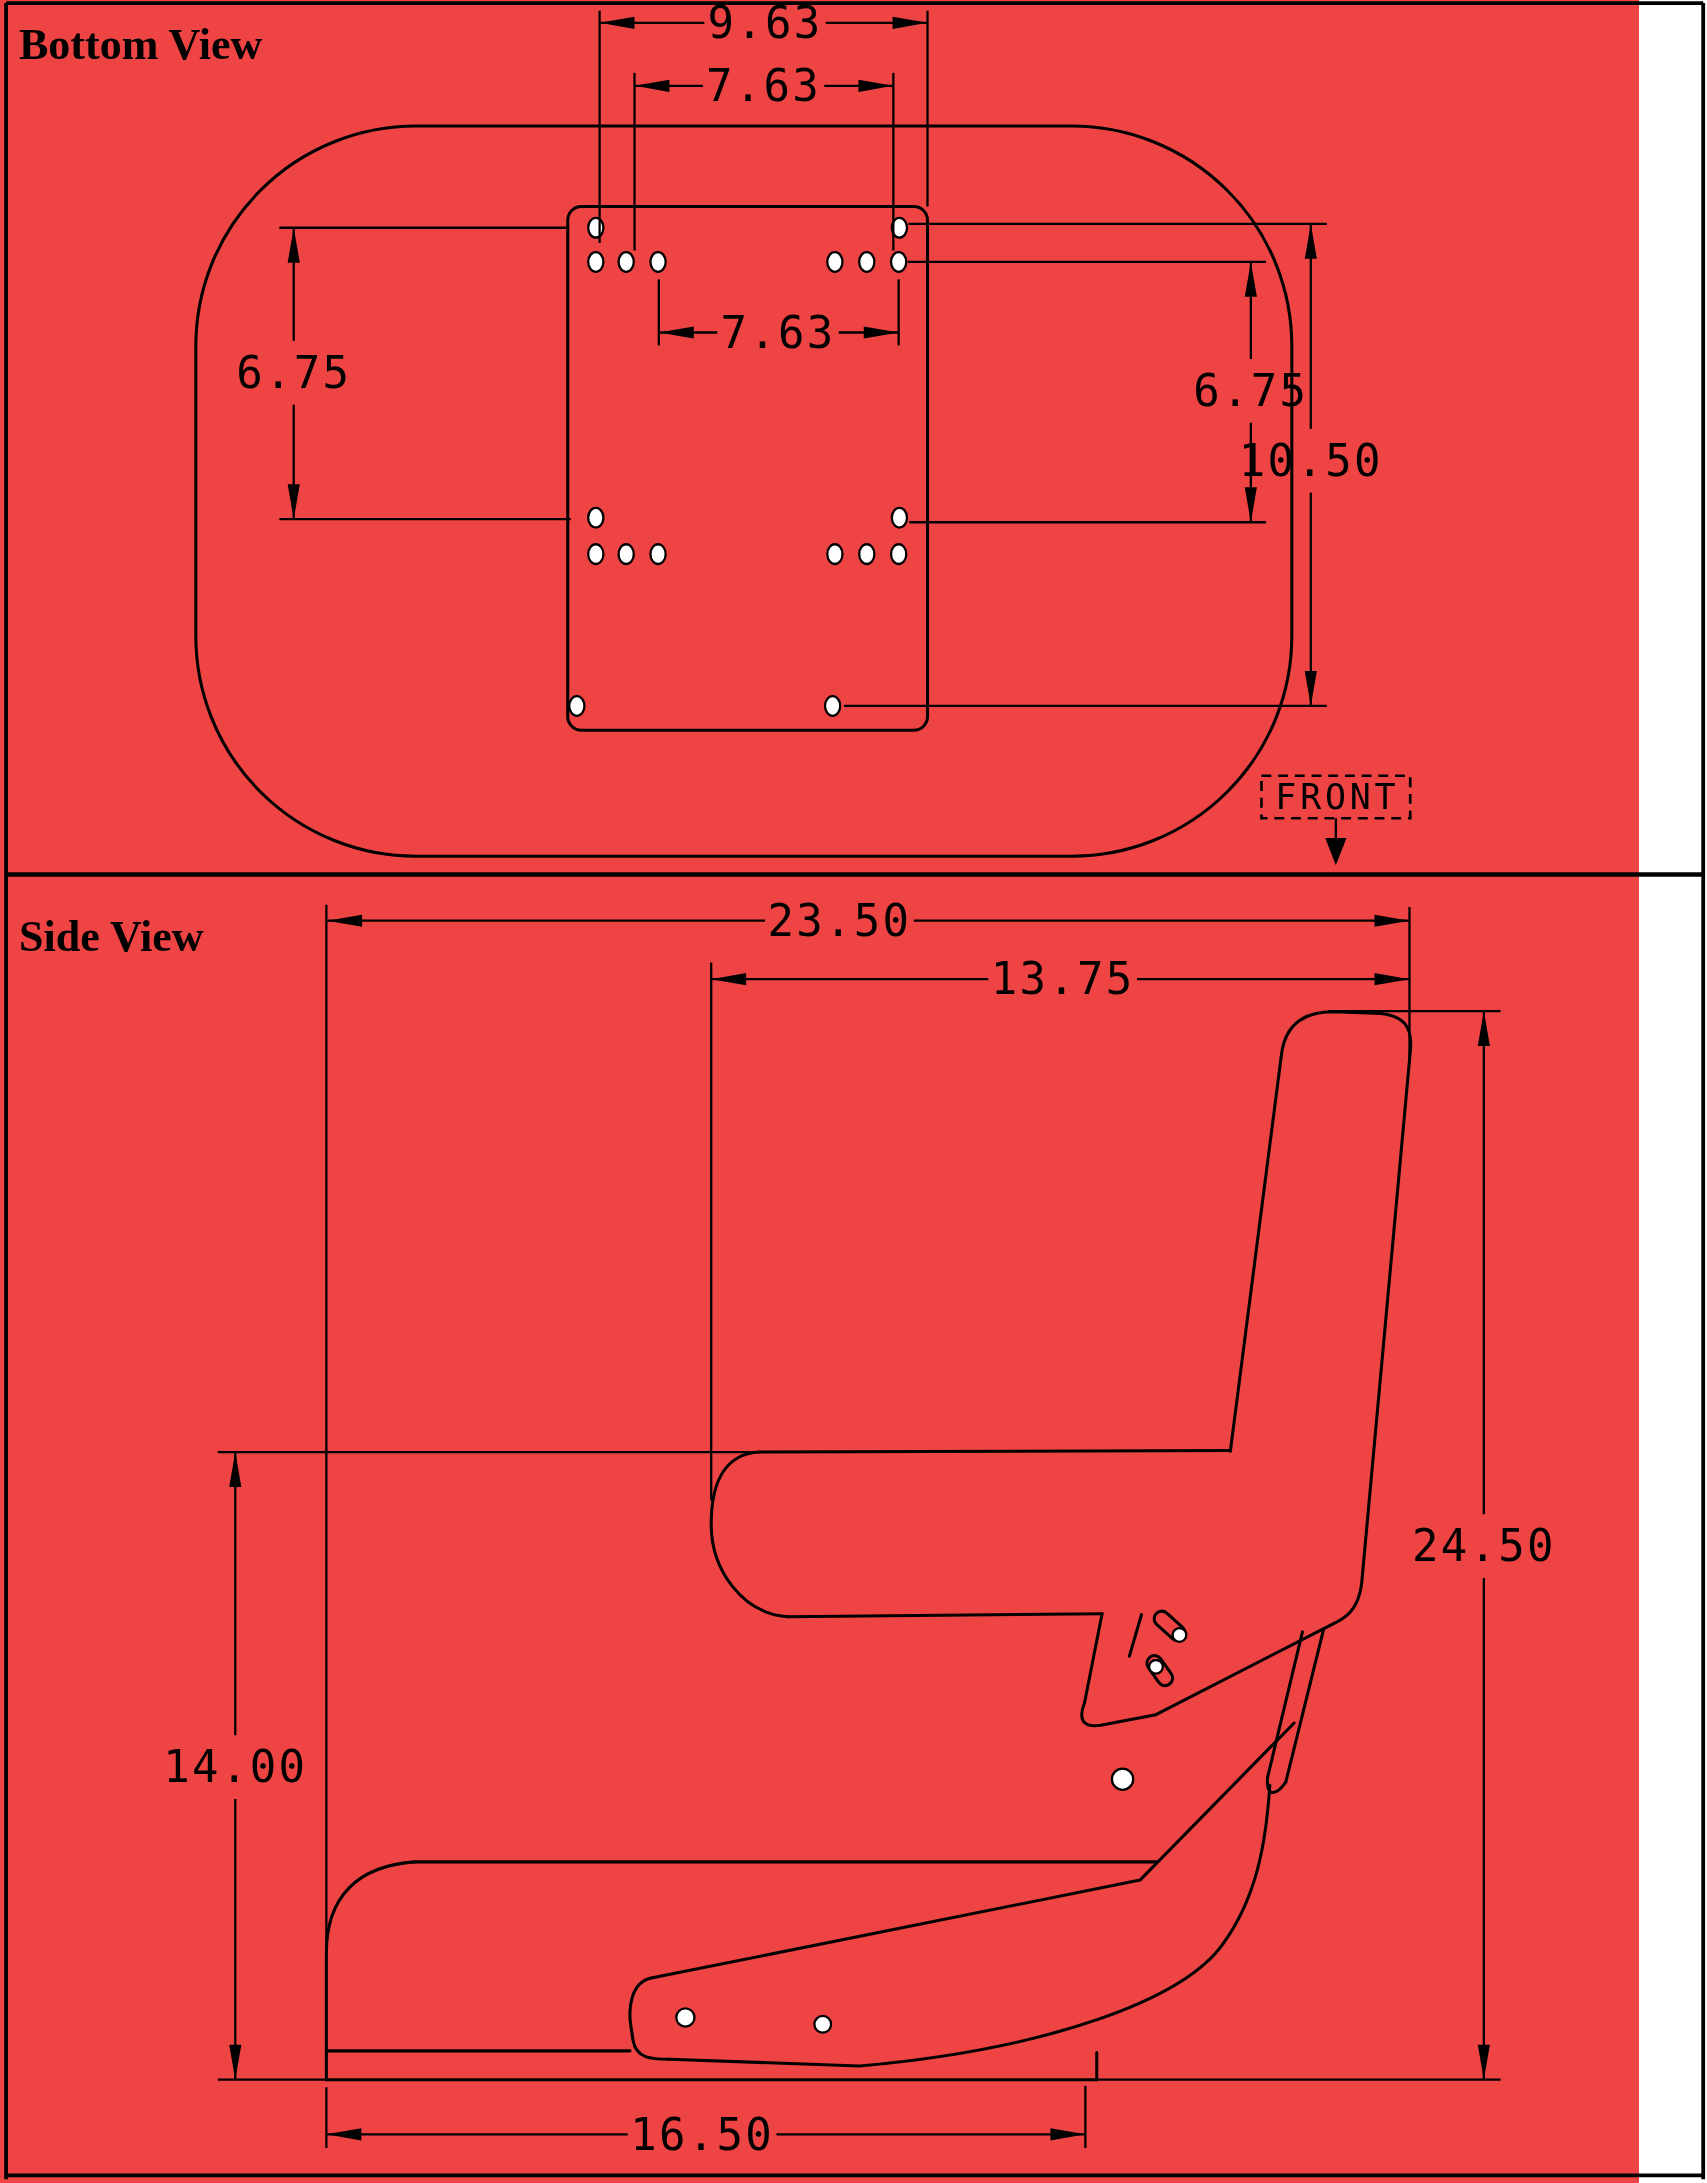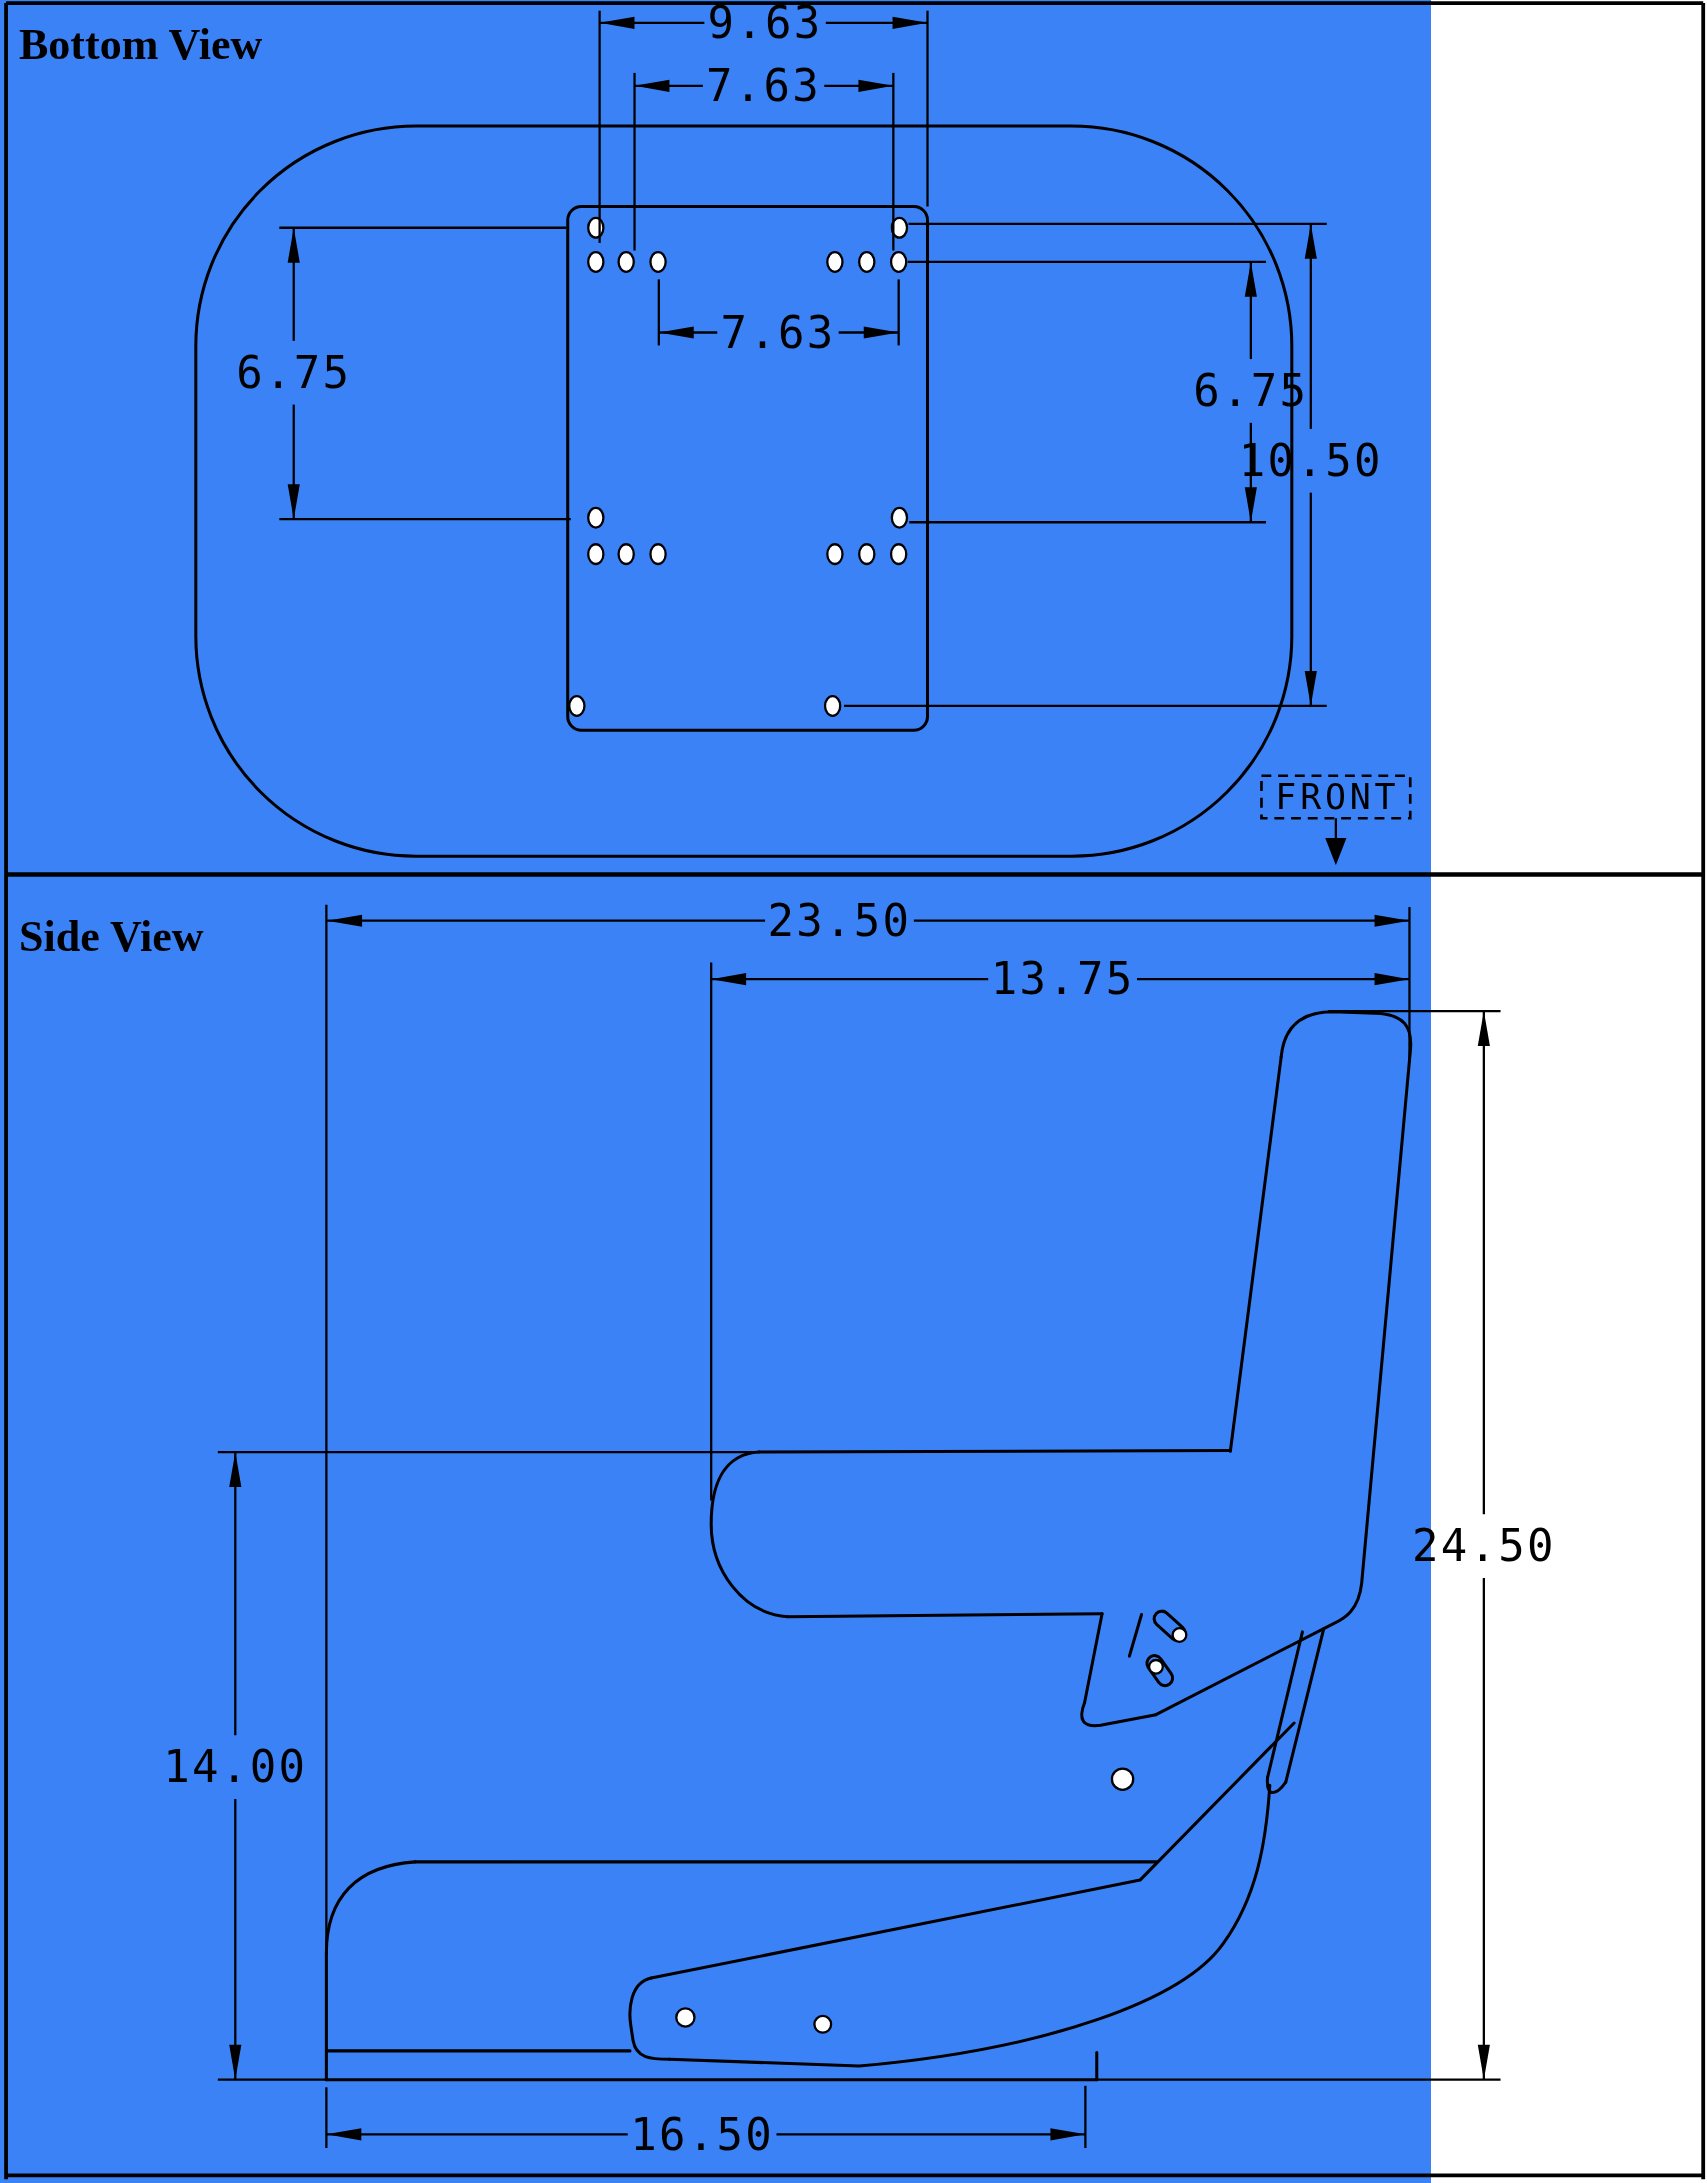--- a/index.html
+++ b/index.html
@@ -2,23 +2,23 @@
 <html style="font-size:12px"><head>
 <meta charset="utf-8">
 <style>
   html, body {
     margin: 0;
     padding: 0;
     background: #ffffff;
   }
   .sheet {
     position: relative;
-    width: 1431px;
+    width: 1639px;
     height: 2183px;
-    background: #3b82f6;
+    background: #ef4444;
   }
   svg { display: block; }
   
   .ln   { fill: none; stroke: #000; stroke-width: 4; stroke-linecap: round; stroke-linejoin: round; }
   .thin { fill: none; stroke: #000; stroke-width: 3; stroke-linecap: butt; }
   .dimln{ fill: none; stroke: #000; stroke-width: 3; stroke-linecap: butt; }
   .border { fill: none; stroke: #000; stroke-width: 5; }
   .divider{ fill: none; stroke: #000; stroke-width: 6; }
   .hole { fill: #ffffff; stroke: #000; stroke-width: 3; }
   .arrow{ fill: #000; stroke: none; }

